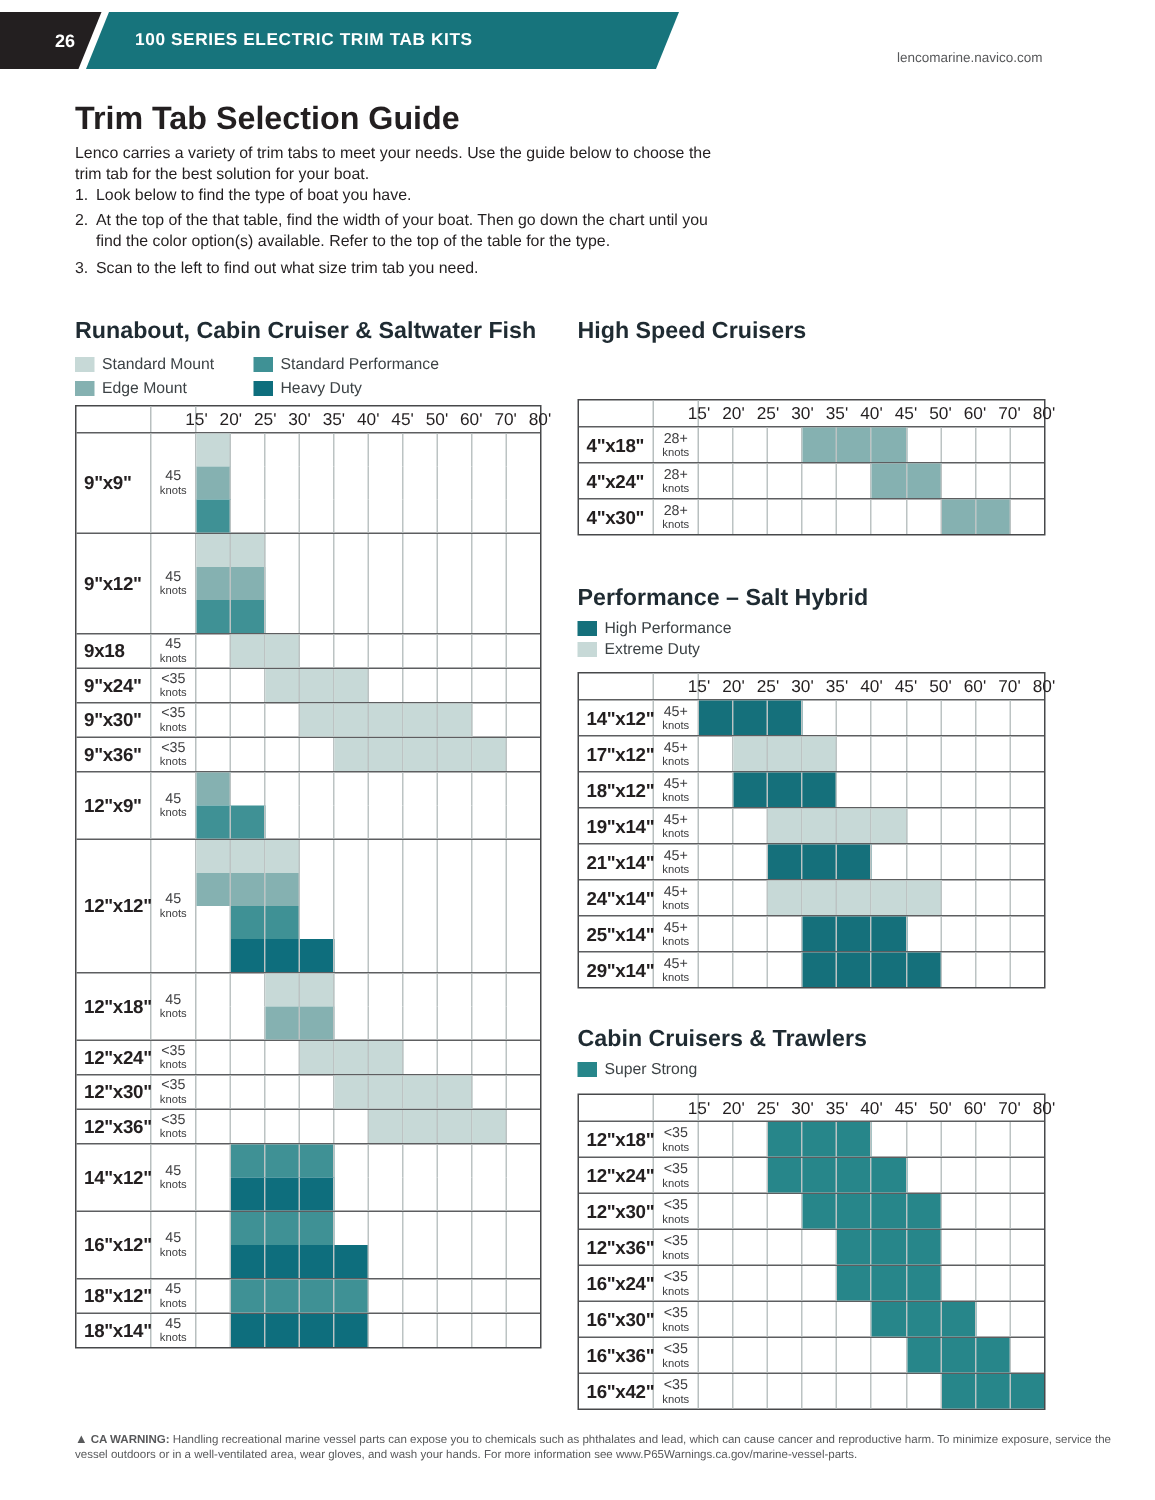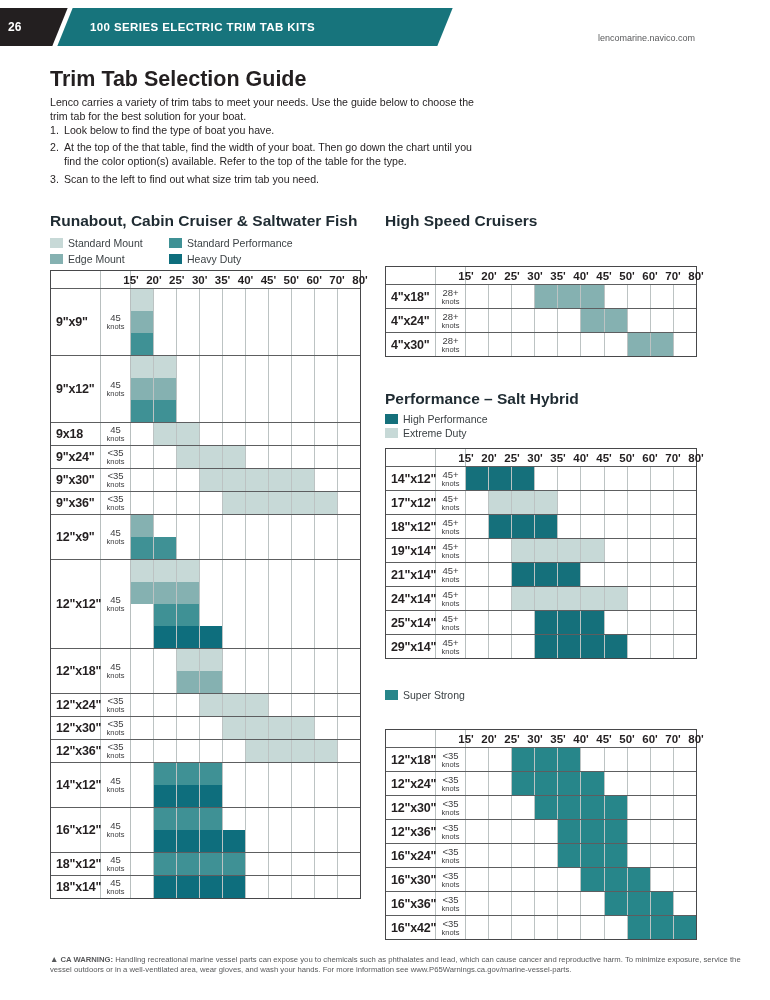--- a/index.html
+++ b/index.html
@@ -2,21 +2,21 @@
 <html><head>
 <meta charset="utf-8">
 <style>
   *{margin:0;padding:0;box-sizing:border-box;}
   html,body{background:#ffffff;}
   .page{position:relative;width:770px;height:1000px;background:#fff;overflow:hidden;
         font-family:"Liberation Sans",sans-serif;color:#231f20;}
   
   .hdr-black{position:absolute;left:-28px;top:8px;width:88px;height:38px;background:#231f20;transform:skewX(-22deg);}
   .hdr-teal{position:absolute;left:65px;top:8px;width:380px;height:38px;background:#17747c;transform:skewX(-22deg);}
-  .hdr-num{position:absolute;left:8px;top:20px;width:42px;text-align:left;color:#fff;font-weight:bold;font-size:12px;}
+  .hdr-num{position:absolute;left:8px;top:20px;width:42px;text-align:right;color:#fff;font-weight:bold;font-size:12px;}
   .hdr-title{position:absolute;left:90px;top:21px;color:#fff;font-weight:bold;font-size:11.5px;letter-spacing:.4px;}
   .hdr-url{position:absolute;left:598px;top:33px;font-size:9px;color:#58595b;}
   
   .h1{position:absolute;left:50px;top:67px;font-size:21.5px;font-weight:bold;color:#231f20;}
   .intro-p{position:absolute;left:50px;top:96px;width:432px;font-size:10.6px;line-height:1.32;}
   .steps{position:absolute;left:50px;top:124px;width:440px;font-size:10.6px;line-height:1.32;}
   .step{display:flex;margin-bottom:3.5px;}
   .step .n{width:14px;flex:none;}
   .step .t{flex:1;}
   
@@ -36,21 +36,21 @@
   .t-row{display:flex;border-top:1.3px solid #5d5e60;}
   .t-hrow{border-top:none;height:17px;}
   .c-label{width:50px;border-right:1px solid #b8bfbf;display:flex;align-items:center;padding-left:5px;
            font-weight:bold;font-size:12.5px;letter-spacing:-0.2px;}
   .c-knots{width:30px;border-right:1px solid #b8bfbf;display:flex;flex-direction:column;align-items:center;
            justify-content:center;line-height:1.05;}
   .kv{font-size:9.5px;color:#3d3d3f;}
   .ku{font-size:7.5px;color:#3d3d3f;}
   .c-data{flex:1;display:flex;flex-direction:column;}
   .c-hdata{position:relative;}
-  .hcol{position:absolute;top:50%;transform:translate(-50%,-46%);font-weight:bold;font-size:11.5px;white-space:nowrap;}
+  .hcol{position:absolute;top:50%;transform:translate(-50%,-46%);font-weight:normal;font-size:11.5px;white-space:nowrap;}
   .band{display:flex;height:22px;}
   .sec-r .band{height:23px;}
   .cell{flex:1;border-right:1px solid #bcc3c3;}
   .cell:last-child{border-right:none;}
   
   .footer{position:absolute;left:50px;top:954px;width:694px;font-size:7.7px;line-height:1.32;color:#58595b;}
   .warn-icon{font-size:8.5px;margin-right:2px;}
   .warn-label{font-weight:bold;}
 </style>
 </head>
@@ -871,20 +871,21 @@
               <div class="cell"></div>
               <div class="cell"></div>
               <div class="cell"></div>
             </div>
           </div>
         </div>
       </div>
   </section>
 
   <section class="sec sec-r" id="sec3" style="left:385px;top:684px;width:312px;height:250px">
+    <h2>Cabin Cruisers &amp; Trawlers</h2>
     <div class="legend">
         <div class="li-item">
           <div class="sw" style="background: rgb(39, 134, 138);"></div>
           <span class="li-label">Super Strong</span>
         </div>
       </div>
     <div class="seltable">
         <div class="t-row t-hrow">
           <div class="c-label"></div>
           <div class="c-knots"></div>

